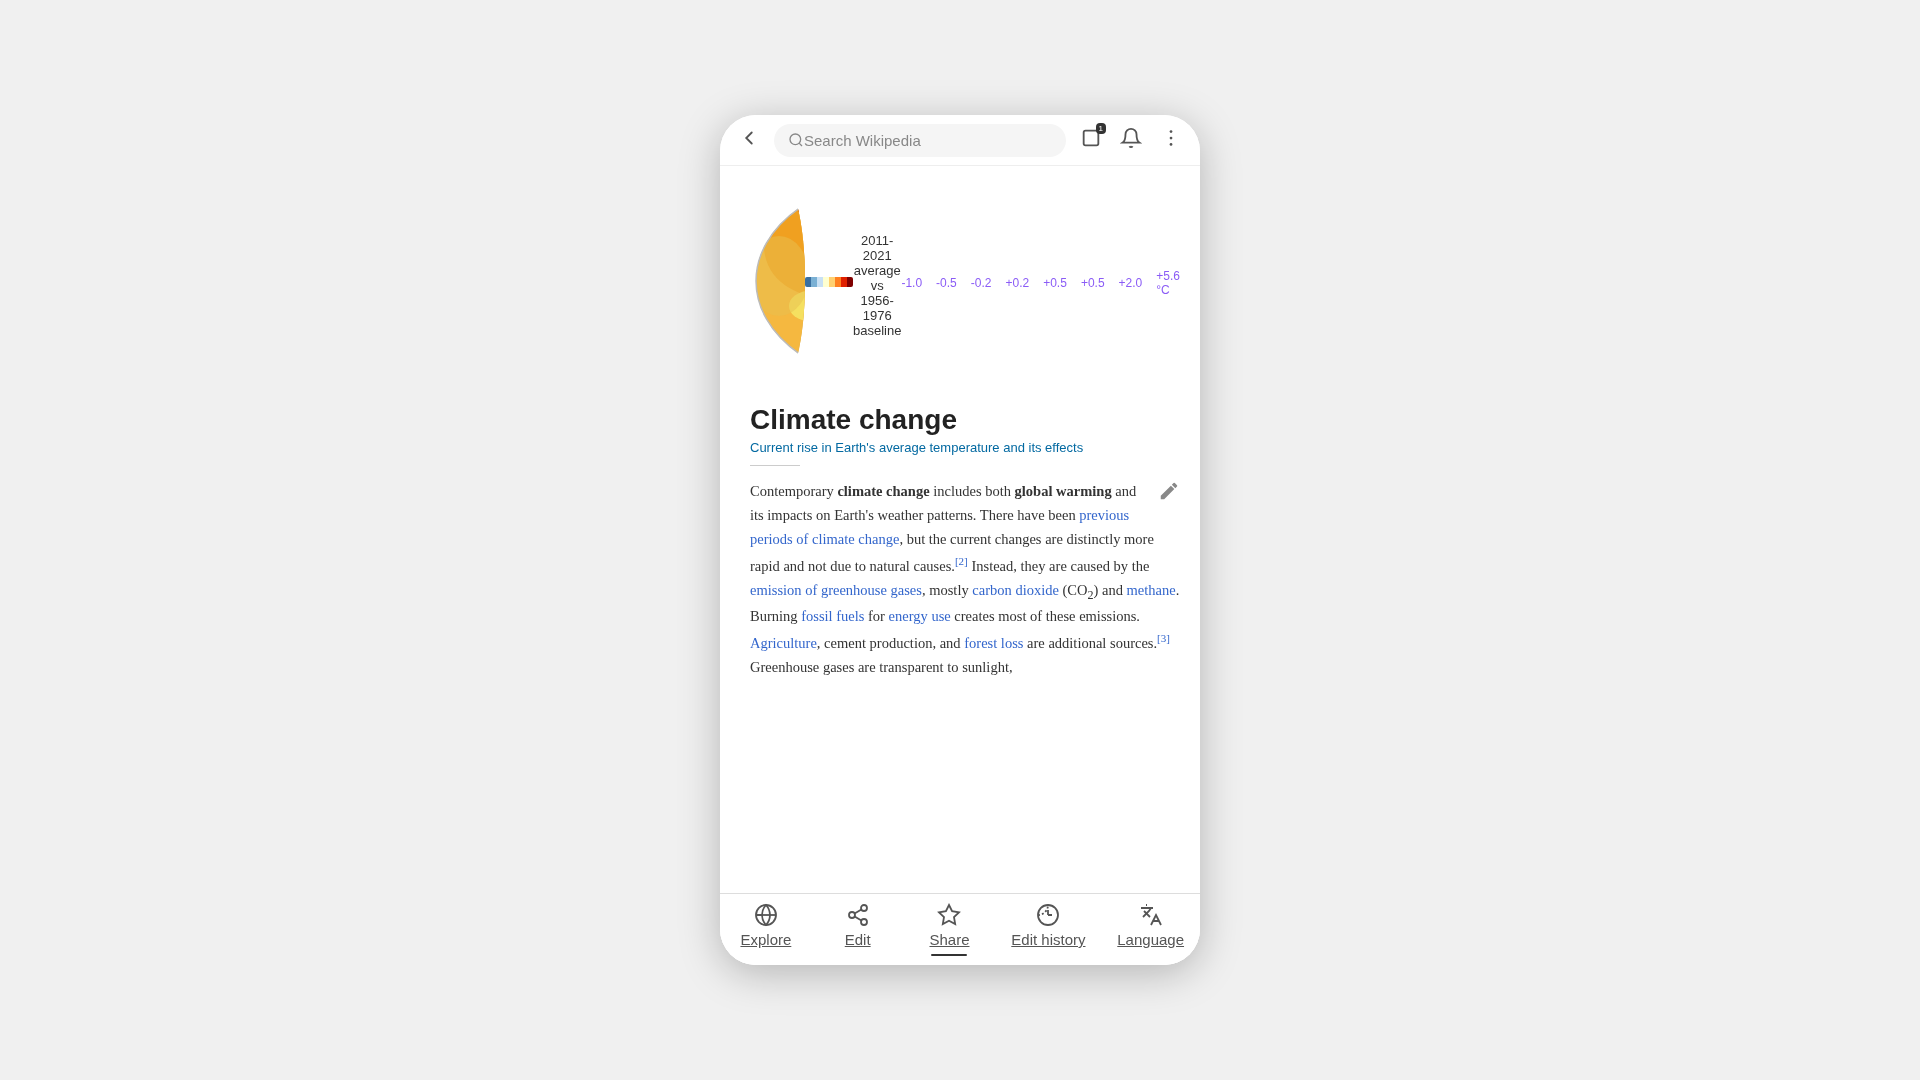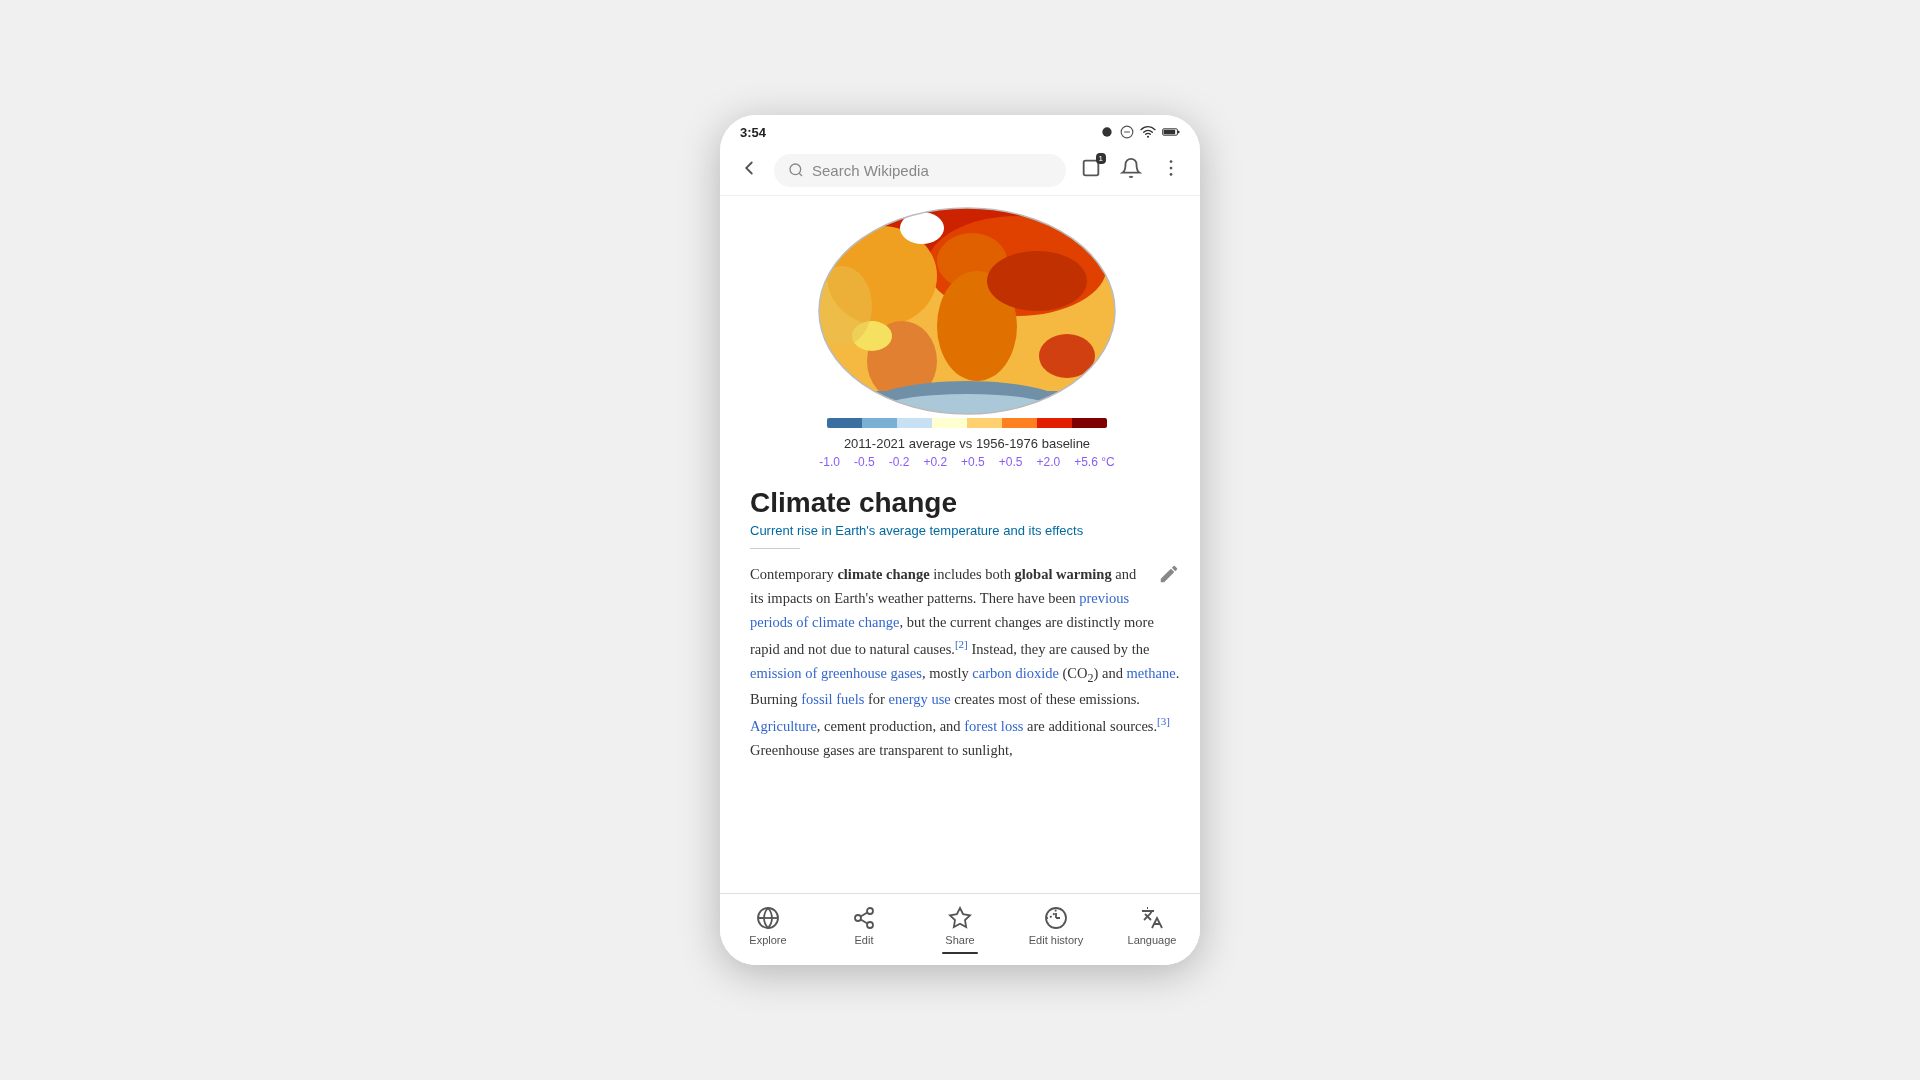--- a/index.html
+++ b/index.html
@@ -59,21 +59,20 @@
       padding: 4px;
       color: #555;
     }
     .search-bar {
       flex: 1;
       display: flex;
       align-items: center;
       background: #f5f5f5;
       border-radius: 24px;
       padding: 8px 14px;
-      gap: 8px;
       cursor: pointer;
     }
     .search-bar-text {
       color: #888;
       font-size: 15px;
     }
     .top-bar-icons {
       display: flex;
       align-items: center;
       gap: 10px;
@@ -95,21 +94,21 @@
     }
     
     .content {
       flex: 1;
       overflow-y: auto;
       background: #fff;
     }
     
     .map-container {
       display: flex;
-      flex-direction: column;
+      flex-direction: row;
       align-items: center;
       padding: 10px 20px 4px;
       background: #fff;
       margin-left: 14px;
     }
     .map-globe {
       width: 300px;
       height: 210px;
       border-radius: 50%;
       overflow: hidden;
@@ -213,56 +212,30 @@
       position: absolute;
       bottom: -8px;
       left: 50%;
       transform: translateX(-50%);
       width: 36px;
       height: 2px;
       background: #333;
       border-radius: 1px;
     }
     .nav-label {
-      font-size: 11px;
+      font-size: 15px;
       color: #555;
+      text-decoration: underline;
     }
   </style>
 </head>
 <body>
 
 <div class="phone-container">
 
-  <div class="status-bar">
-    <span class="status-time">3:54</span>
-    <div class="status-icons">
-
-      <svg width="14" height="14" viewBox="0 0 24 24" fill="#e53935">
-          <circle cx="12" cy="12" r="8"></circle>
-        </svg>
-
-      <svg width="14" height="14" viewBox="0 0 24 24" fill="#555">
-          <circle cx="12" cy="12" r="10" stroke="#555" stroke-width="2" fill="none"></circle>
-          <line x1="7" y1="12" x2="17" y2="12" stroke="#555" stroke-width="2"></line>
-        </svg>
-
-      <svg width="16" height="14" viewBox="0 0 24 18" fill="#333">
-        <path d="M12 14.5c.83 0 1.5.67 1.5 1.5s-.67 1.5-1.5 1.5-1.5-.67-1.5-1.5.67-1.5 1.5-1.5z"></path>
-        <path d="M5.5 9.5C7.3 7.7 9.5 6.5 12 6.5s4.7 1.2 6.5 3" fill="none" stroke="#333" stroke-width="2" stroke-linecap="round"></path>
-        <path d="M1.5 5.5C4.3 2.7 7.9 1 12 1s7.7 1.7 10.5 4.5" fill="none" stroke="#333" stroke-width="2" stroke-linecap="round"></path>
-        <path d="M8.5 12.5c.9-.9 2.1-1.5 3.5-1.5s2.6.6 3.5 1.5" fill="none" stroke="#333" stroke-width="2" stroke-linecap="round"></path>
-      </svg>
-
-      <svg width="18" height="12" viewBox="0 0 28 14">
-        <rect x="1" y="2" width="23" height="10" rx="2" ry="2" fill="none" stroke="#333" stroke-width="1.5"></rect>
-        <rect x="2.5" y="3.5" width="18" height="7" rx="1" fill="#333"></rect>
-        <rect x="24" y="5" width="3" height="4" rx="1" fill="#333"></rect>
-      </svg>
-    </div>
-  </div>
 
   <div class="top-bar">
     <div class="back-btn">
       <svg width="22" height="22" viewBox="0 0 24 24" fill="none" stroke="#555" stroke-width="2" stroke-linecap="round">
         <polyline points="15 18 9 12 15 6"></polyline>
       </svg>
     </div>
     <div class="search-bar">
       <svg width="16" height="16" viewBox="0 0 24 24" fill="none" stroke="#888" stroke-width="2">
         <circle cx="11" cy="11" r="8"></circle>

